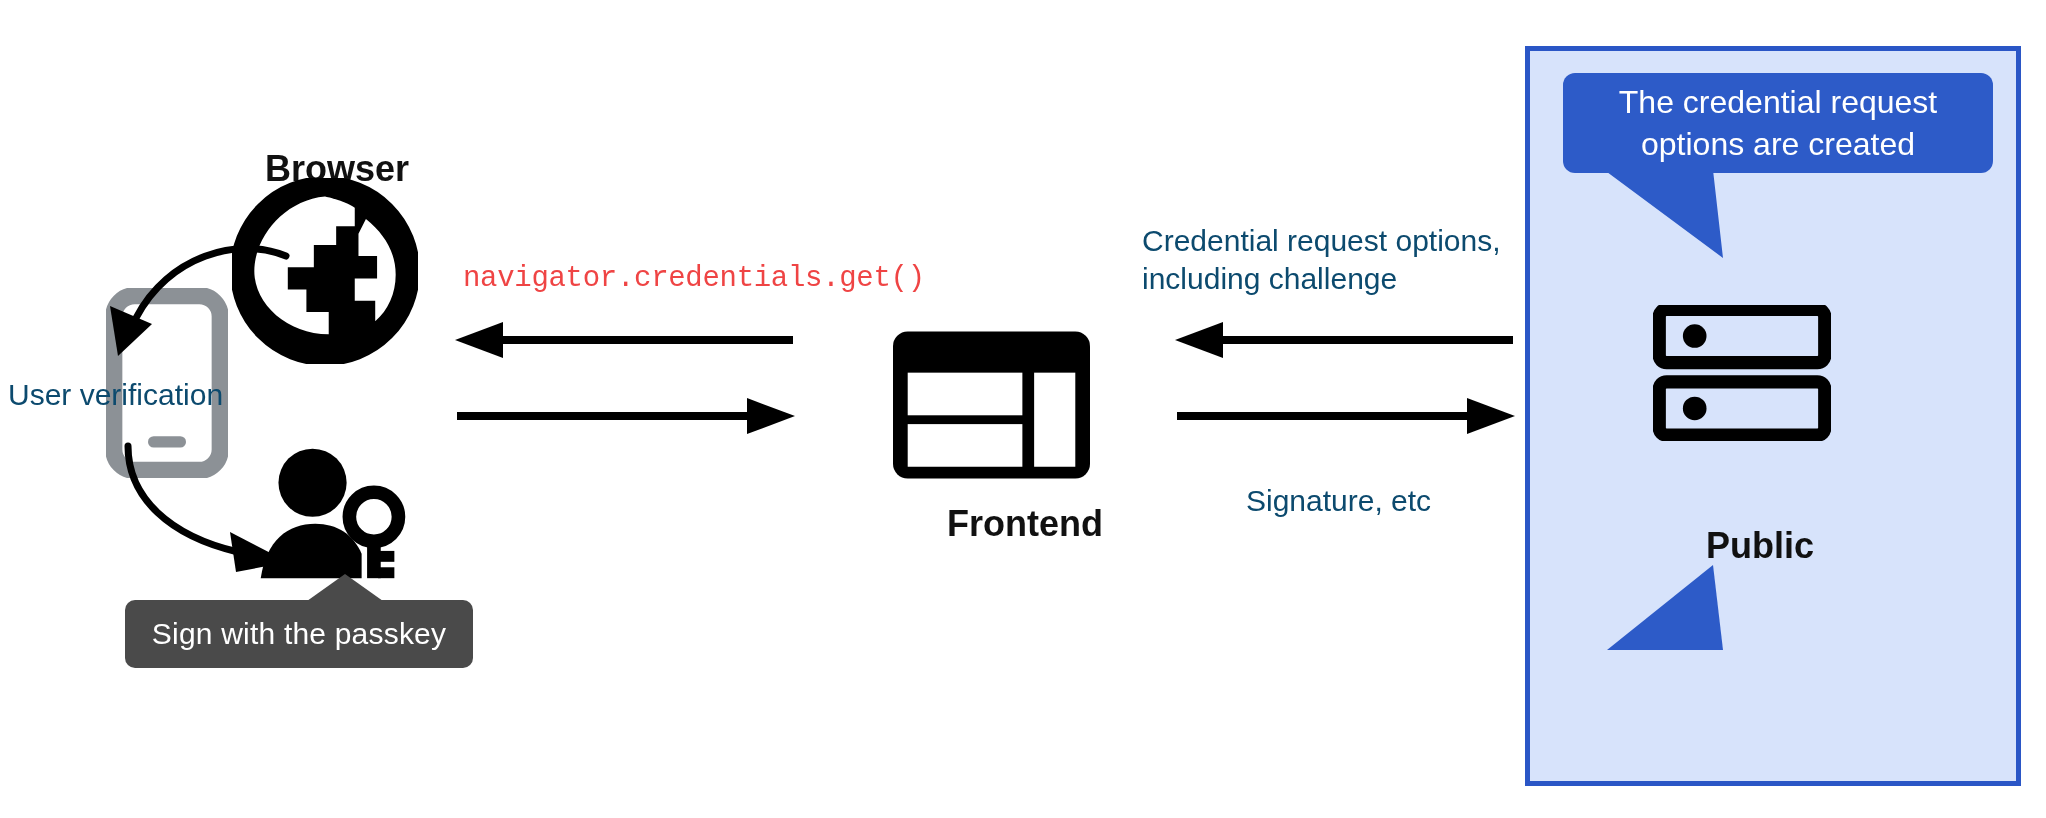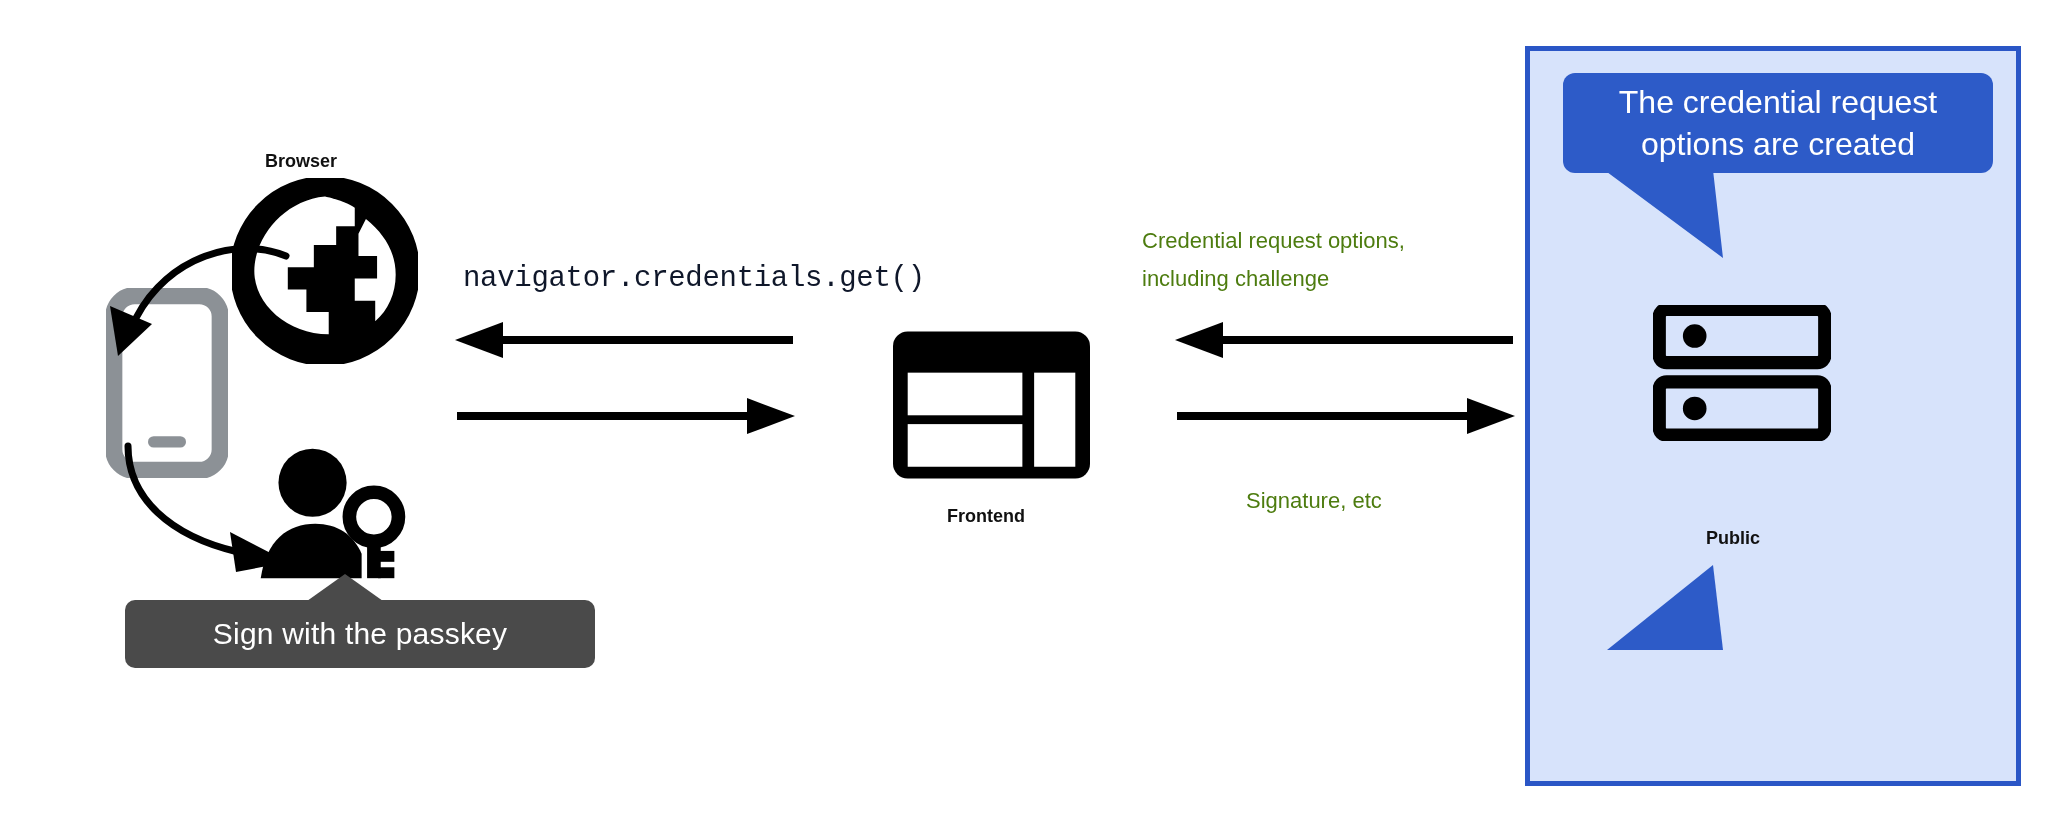--- a/index.html
+++ b/index.html
@@ -15,54 +15,55 @@
     position: relative;
     width: 2046px;
     height: 818px;
     background: #ffffff;
     overflow: hidden;
   }
   .abs { position: absolute; }
 
   
   .label {
-    font-size: 22px;
+    font-size: 30px;
     line-height: 38px;
-    color: #4d7c0f;
+    color: #0c4a6e;
     white-space: pre-line;
   }
   .label-bold {
     font-weight: bold;
-    font-size: 18px;
+    font-size: 36px;
     color: #111111;
+    margin-top: 8px;
   }
   .mono {
     font-family: "Liberation Mono", "DejaVu Sans Mono", monospace;
     font-size: 29px;
-    color: #0f172a;
+    color: #ef4444;
     letter-spacing: -0.3px;
   }
 
   
   #browser-label { left: 265px; top: 142px; }
   #globe-icon { left: 232px; top: 178px; width: 186px; height: 186px; }
 
   
   #phone-icon { left: 106px; top: 288px; width: 122px; height: 190px; }
 
   
   #user-verification-label { left: 8px; top: 376px; }
 
   
   #person-key-icon { left: 258px; top: 440px; width: 150px; height: 140px; }
 
   
   #passkey-tooltip {
     left: 125px; top: 600px;
-    width: 470px; height: 68px;
+    width: 348px; height: 68px;
     background: #4a4a4a;
     border-radius: 10px;
     display: flex;
     align-items: center;
     justify-content: center;
   }
   #passkey-tooltip .tip-text {
     color: #ffffff;
     font-size: 30px;
     letter-spacing: 0.2px;
@@ -156,20 +157,21 @@
     </svg>
   </div>
 
   <div class="abs" id="phone-icon">
     <svg viewBox="0 0 64 100" width="122" height="190" aria-hidden="true">
       <rect x="4" y="4" width="56" height="92" rx="11" ry="11" fill="none" stroke="#8c9196" stroke-width="9"></rect>
       <rect x="22" y="78" width="20" height="6" rx="3" fill="#8c9196"></rect>
     </svg>
   </div>
 
+  <div class="abs label" id="user-verification-label">User verification</div>
 
   <svg class="abs" id="curve-browser-phone" viewBox="0 0 210 140">
     <path d="M198 28 C 150 8 80 28 48 90" fill="none" stroke="#000" stroke-width="7" stroke-linecap="round"></path>
     <polygon points="30,128 22,78 64,96" fill="#000"></polygon>
   </svg>
 
   <svg class="abs" id="curve-phone-person" viewBox="0 0 190 135">
     <path d="M8 6 C 8 58 50 96 118 112" fill="none" stroke="#000" stroke-width="7" stroke-linecap="round"></path>
     <polygon points="168,122 110,92 116,132" fill="#000"></polygon>
   </svg>

